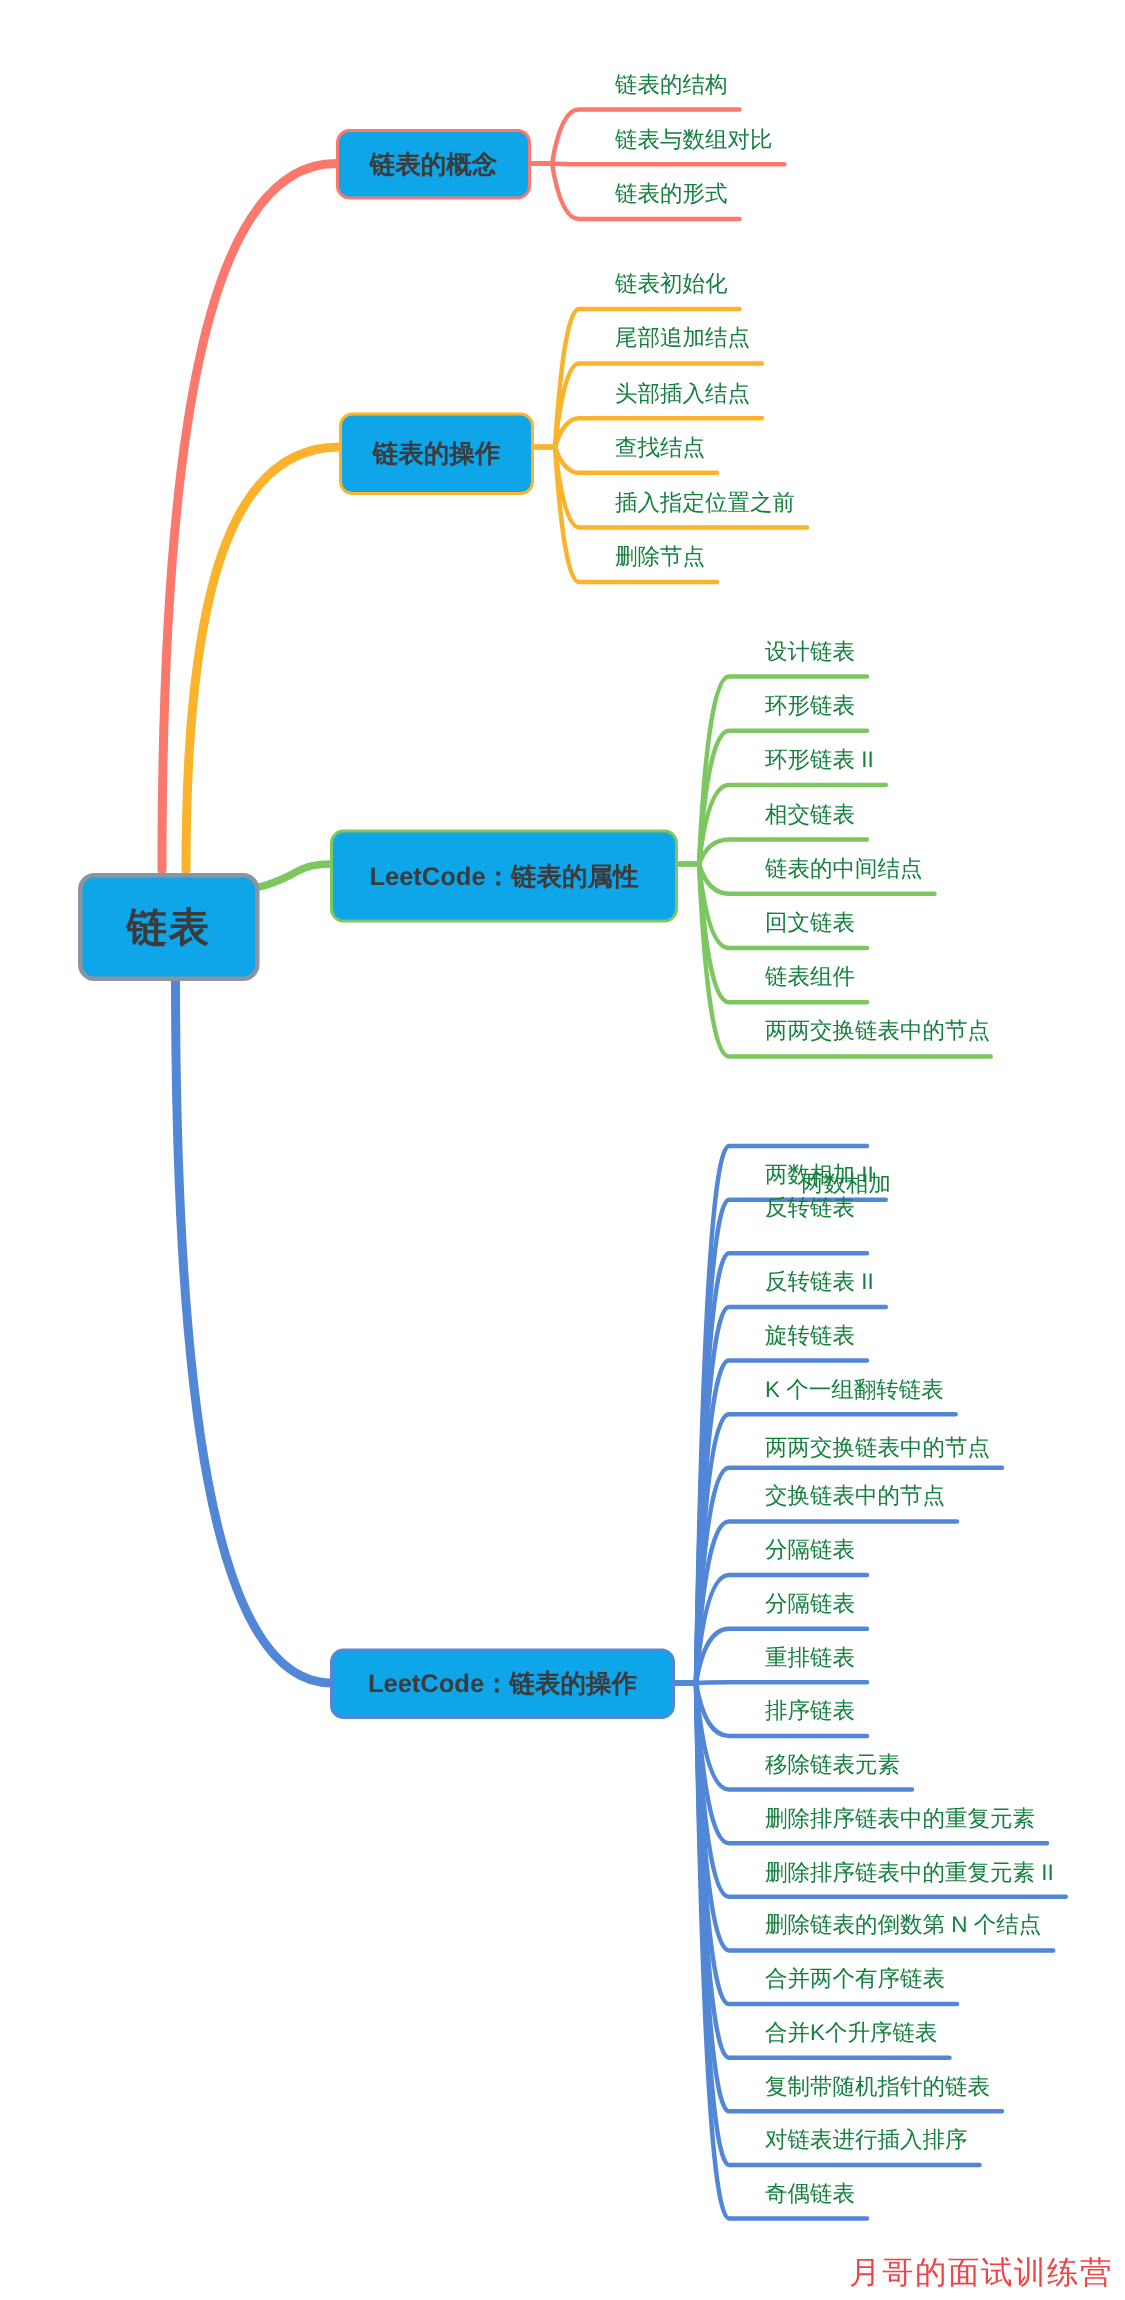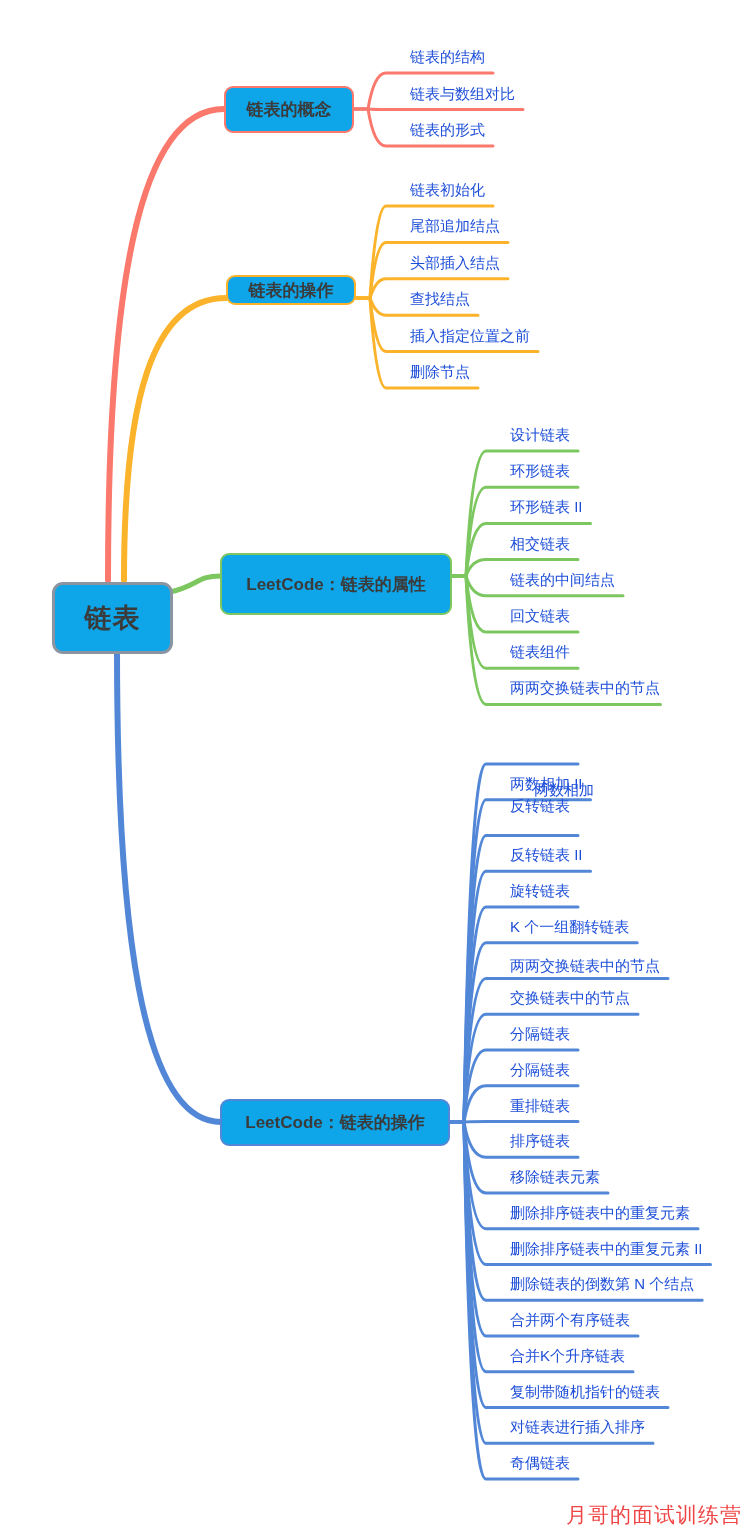--- a/index.html
+++ b/index.html
@@ -15,21 +15,21 @@
   }
   .root{
     border:3.5px solid #8b95a2;border-radius:11px;
     font-size:27px;letter-spacing:1px;
   }
   .bnode{
     border-width:2.5px;border-style:solid;border-radius:9px;
     font-size:17px;
   }
   .child{
-    position:absolute;font-size:15px;line-height:20px;color:#1d4ed8;
+    position:absolute;font-size:15px;line-height:20px;color:#15803d;
     white-space:nowrap;font-weight:500;z-index:2;
   }
   .watermark{
     position:absolute;right:8px;bottom:4px;font-size:21px;
     color:#ef4444;letter-spacing:1px;z-index:3;font-weight:400;margin-left:12px;
   }
 </style>
 </head>
 <body>
 
@@ -83,21 +83,21 @@
   <div class="node root" style="left: 52px; top: 582px; width: 121px; height: 72px; border-color: rgb(139, 149, 162);">链表</div>
 
   <div>
     <div class="node bnode" style="left: 224px; top: 86px; width: 130px; height: 47px; border-color: rgb(250, 120, 108);">链表的概念</div>
     <div class="child" style="left: 410px; top: 47px;">链表的结构</div>
     <div class="child" style="left: 410px; top: 83.5px;">链表与数组对比</div>
     <div class="child" style="left: 410px; top: 120px;">链表的形式</div>
   </div>
 
   <div>
-    <div class="node bnode" style="left: 226px; top: 275px; width: 130px; height: 30px; border-color: rgb(251, 179, 43);">链表的操作</div>
+    <div class="node bnode" style="left: 226px; top: 275px; width: 130px; height: 55px; border-color: rgb(251, 179, 43);">链表的操作</div>
     <div class="child" style="left: 410px; top: 180px;">链表初始化</div>
     <div class="child" style="left: 410px; top: 216.4px;">尾部追加结点</div>
     <div class="child" style="left: 410px; top: 252.8px;">头部插入结点</div>
     <div class="child" style="left: 410px; top: 289.2px;">查找结点</div>
     <div class="child" style="left: 410px; top: 325.6px;">插入指定位置之前</div>
     <div class="child" style="left: 410px; top: 362px;">删除节点</div>
   </div>
 
   <div>
     <div class="node bnode" style="left: 220px; top: 553px; width: 232px; height: 62px; border-color: rgb(124, 199, 95);">LeetCode：链表的属性</div>

